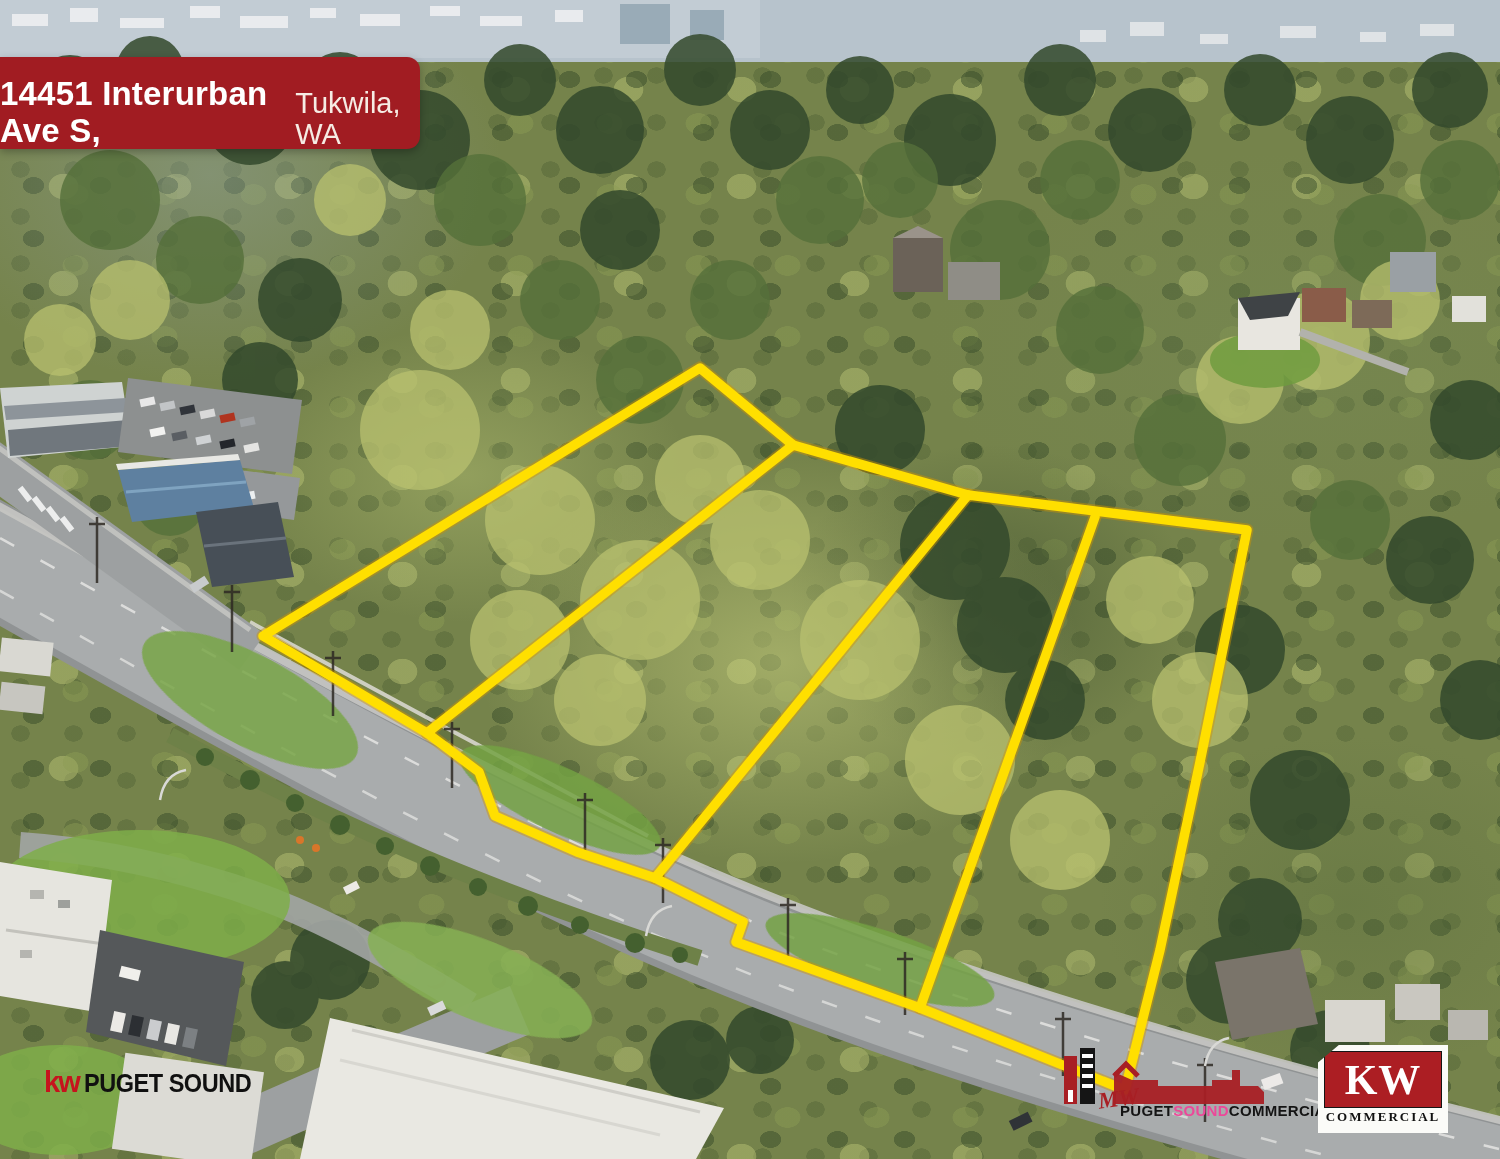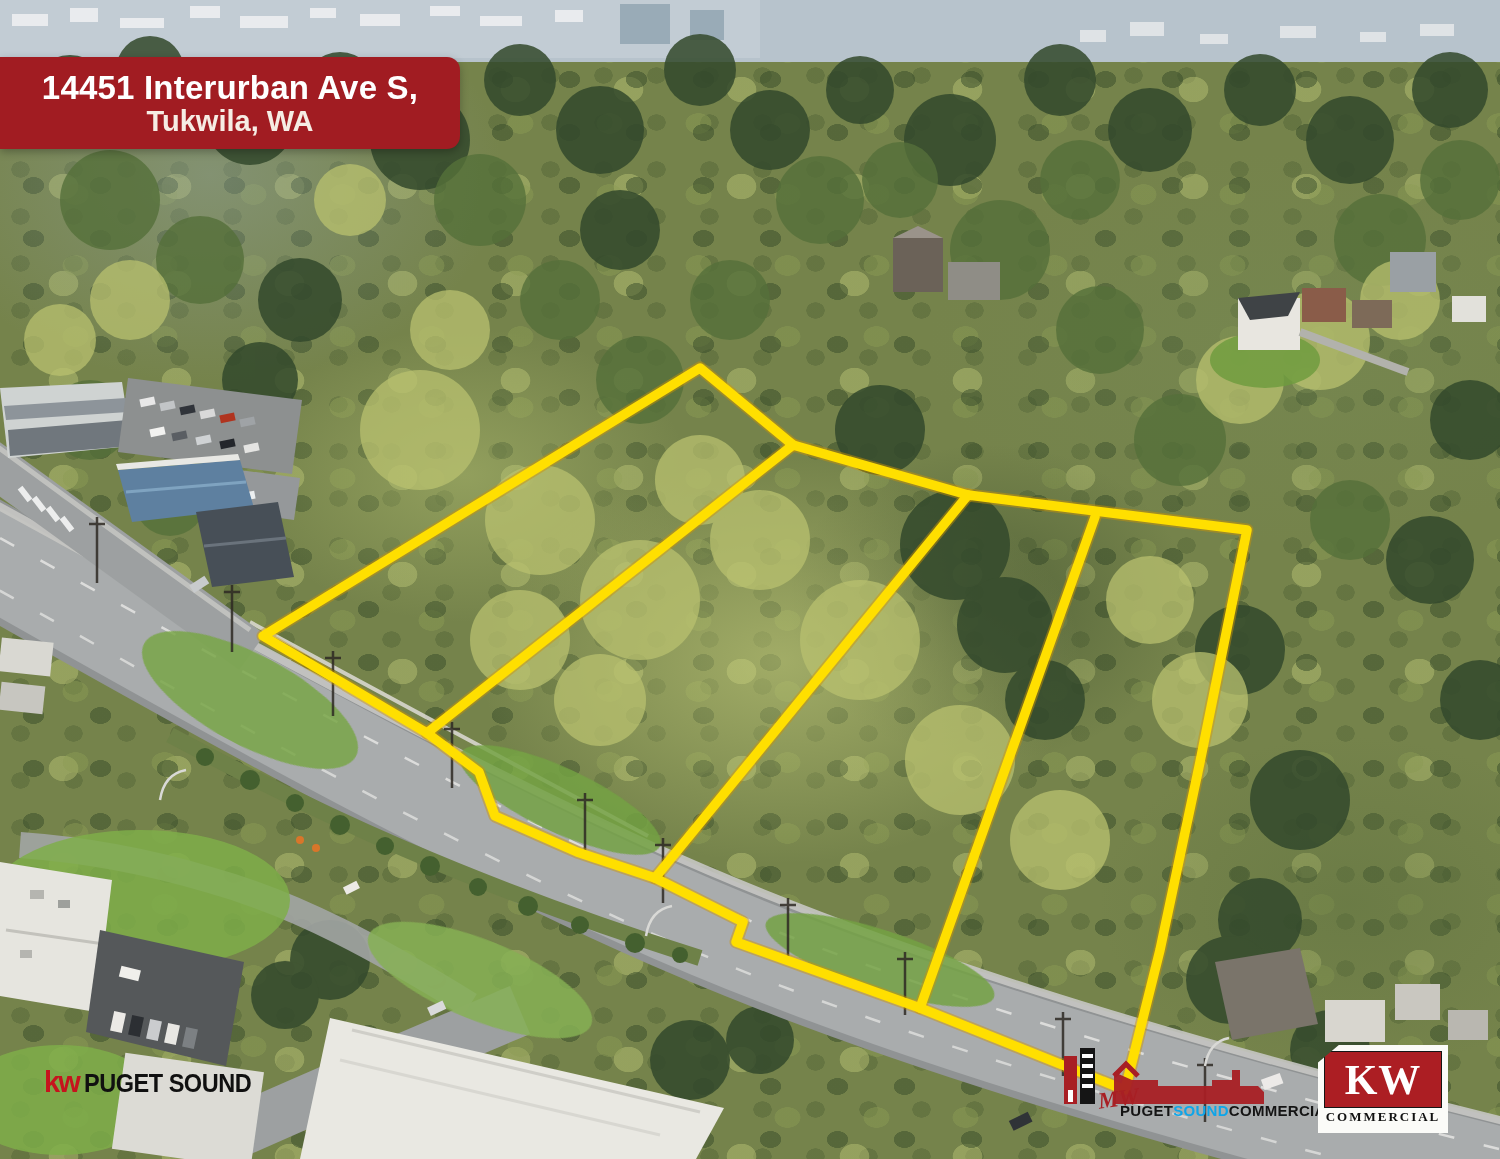--- a/index.html
+++ b/index.html
@@ -15,40 +15,40 @@
       radial-gradient(ellipse 420px 300px at 14% 15%, rgba(152,168,172,.40), rgba(152,168,172,0) 70%),
       radial-gradient(ellipse 360px 240px at 90% 78%, rgba(92,112,62,.40), rgba(92,112,62,0) 70%),
       radial-gradient(rgba(56,76,42,.50) 22%, rgba(0,0,0,0) 23%),
       radial-gradient(rgba(140,156,84,.45) 20%, rgba(0,0,0,0) 21%),
       radial-gradient(rgba(198,206,124,.40) 18%, rgba(0,0,0,0) 19%),
       radial-gradient(rgba(82,99,54,.45) 24%, rgba(0,0,0,0) 25%);
     background-size:auto,auto,auto,auto,auto,auto,67px 53px,89px 71px,113px 97px,53px 47px;
     background-position:0 0,0 0,0 0,0 0,0 0,0 0,0 0,31px 17px,7px 41px,47px 5px;}
   .scene{position:absolute;inset:0;}
   
-  .banner{position:absolute;left:0;top:57px;width:460px;height:92px;
+  .banner{position:absolute;left:0;top:57px;width:420px;height:92px;
     background:#a11c22;border-radius:0 13px 13px 0;
-    display:flex;flex-direction:column;align-items:center;justify-content:center;
+    display:flex;flex-direction:row;align-items:flex-end;justify-content:center;
     box-shadow:0 3px 8px rgba(0,0,0,.28);}
   .banner .l1{color:#ffffff;font-size:33px;font-weight:bold;line-height:1.1;letter-spacing:.2px;}
-  .banner .l2{color:#f6ece4;font-size:29px;font-weight:bold;line-height:1.05;}
+  .banner .l2{color:#f6ece4;font-size:29px;font-weight:normal;line-height:1.05;}
   
   .kwps{position:absolute;left:44px;top:1068px;display:flex;align-items:baseline;}
   .kwps .kw{color:#c6131d;font-size:29px;font-weight:bold;letter-spacing:-2px;line-height:1;}
   .kwps .nm{color:#101010;font-size:25px;font-weight:bold;margin-left:5px;line-height:1;
             transform:scaleX(.94);transform-origin:left;letter-spacing:-.5px;}
   
   .psc{position:absolute;left:1062px;top:1046px;width:215px;height:78px;}
   .psc svg{position:absolute;left:0;top:0;}
   .psc .script{position:absolute;left:36px;top:40px;color:#a81f24;
     font-family:"Liberation Serif",serif;font-style:italic;font-weight:bold;
     font-size:23px;transform:rotate(-8deg);}
   .psc .words{position:absolute;left:58px;top:56px;white-space:nowrap;
     font-size:15px;font-weight:bold;letter-spacing:.3px;}
-  .psc .w-black{color:#141414;margin-top:16px;} .psc .w-red{color:#0ea5e9;margin-top:16px;}
+  .psc .w-black{color:#141414;margin-top:16px;} .psc .w-red{color:#ec4899;margin-top:16px;}
   
   .kwc{position:absolute;left:1318px;top:1045px;width:130px;height:88px;
     background:#fbfbf8;clip-path:polygon(0 20%,16% 0,100% 0,100% 100%,0 100%);
     box-shadow:0 2px 6px rgba(0,0,0,.3);}
   .kwc .redbox{position:absolute;left:6px;top:6px;right:6px;height:55px;
     background:#ac1e23;border:1.5px solid #151515;
     display:flex;align-items:center;justify-content:center;}
   .kwc .kw-txt{color:#ffffff;font-family:"Liberation Serif",serif;font-weight:bold;
     font-size:42px;line-height:1;letter-spacing:1px;}
   .kwc .comm{position:absolute;left:0;right:0;top:64px;text-align:center;

